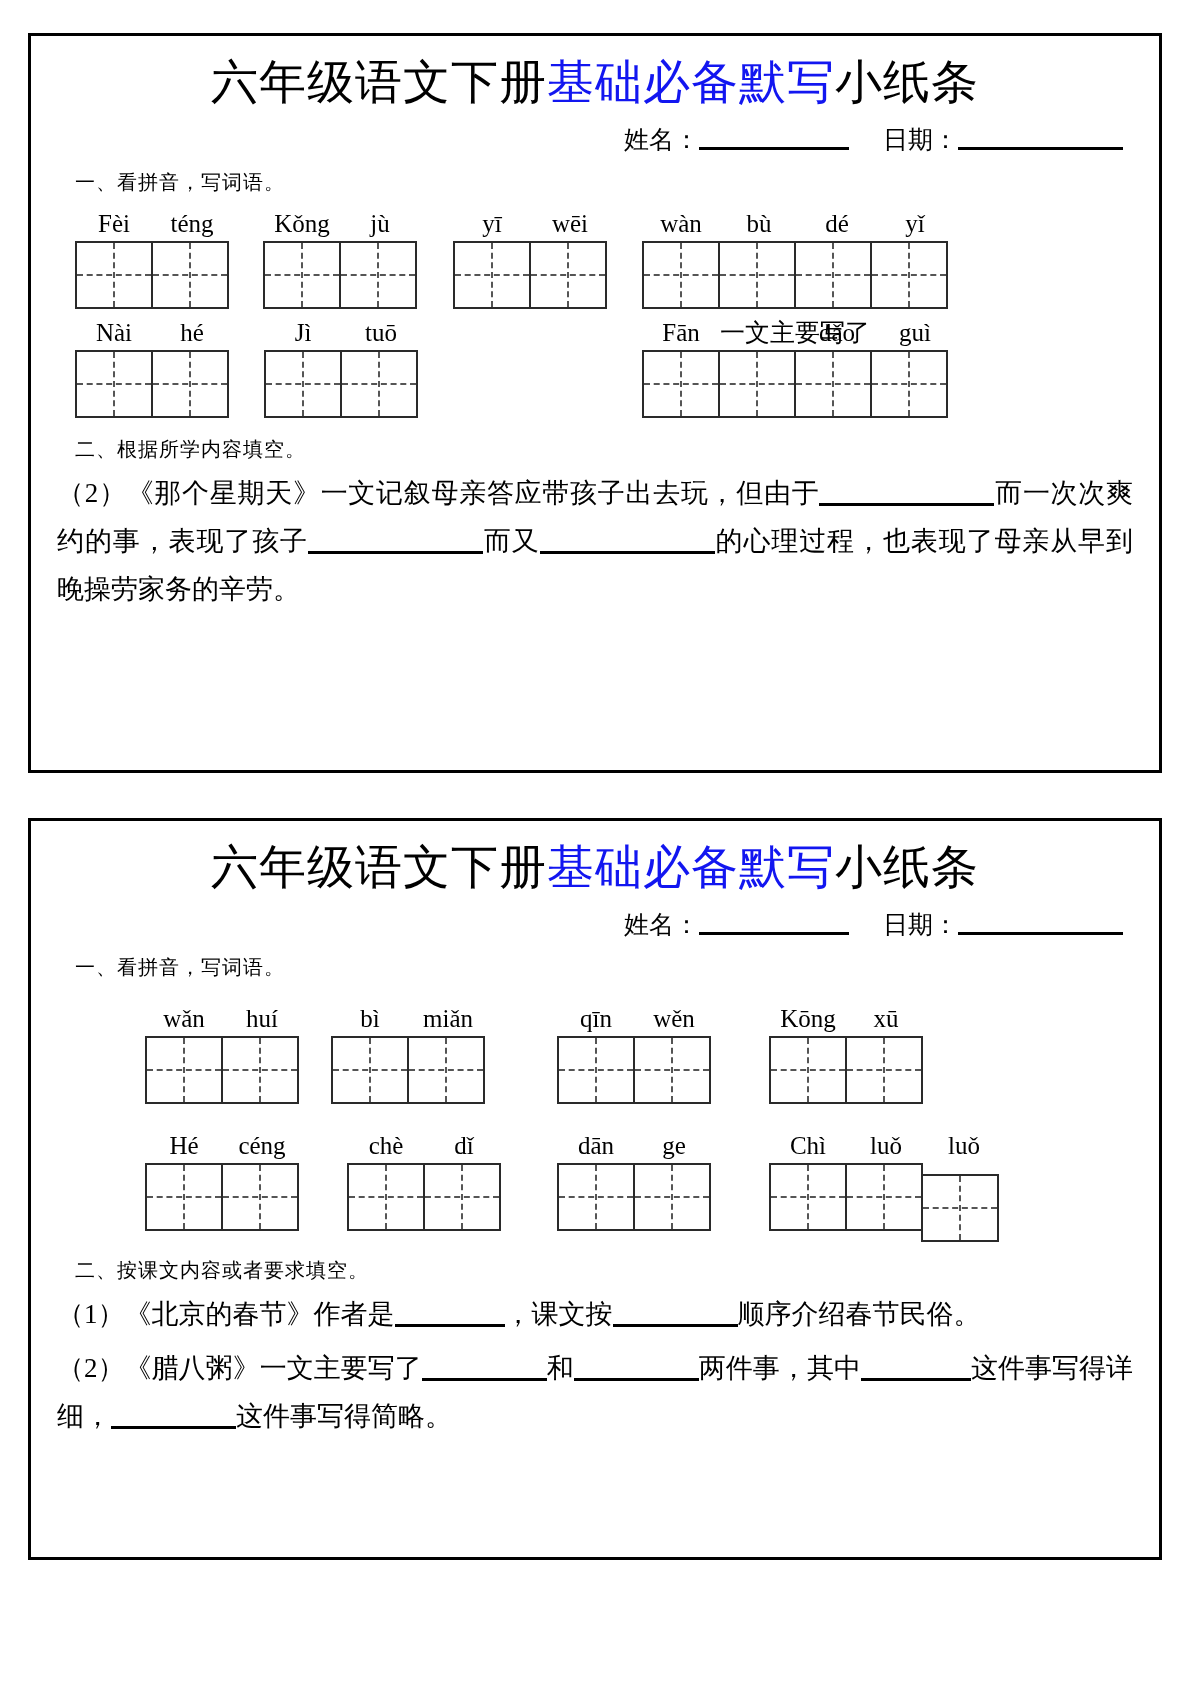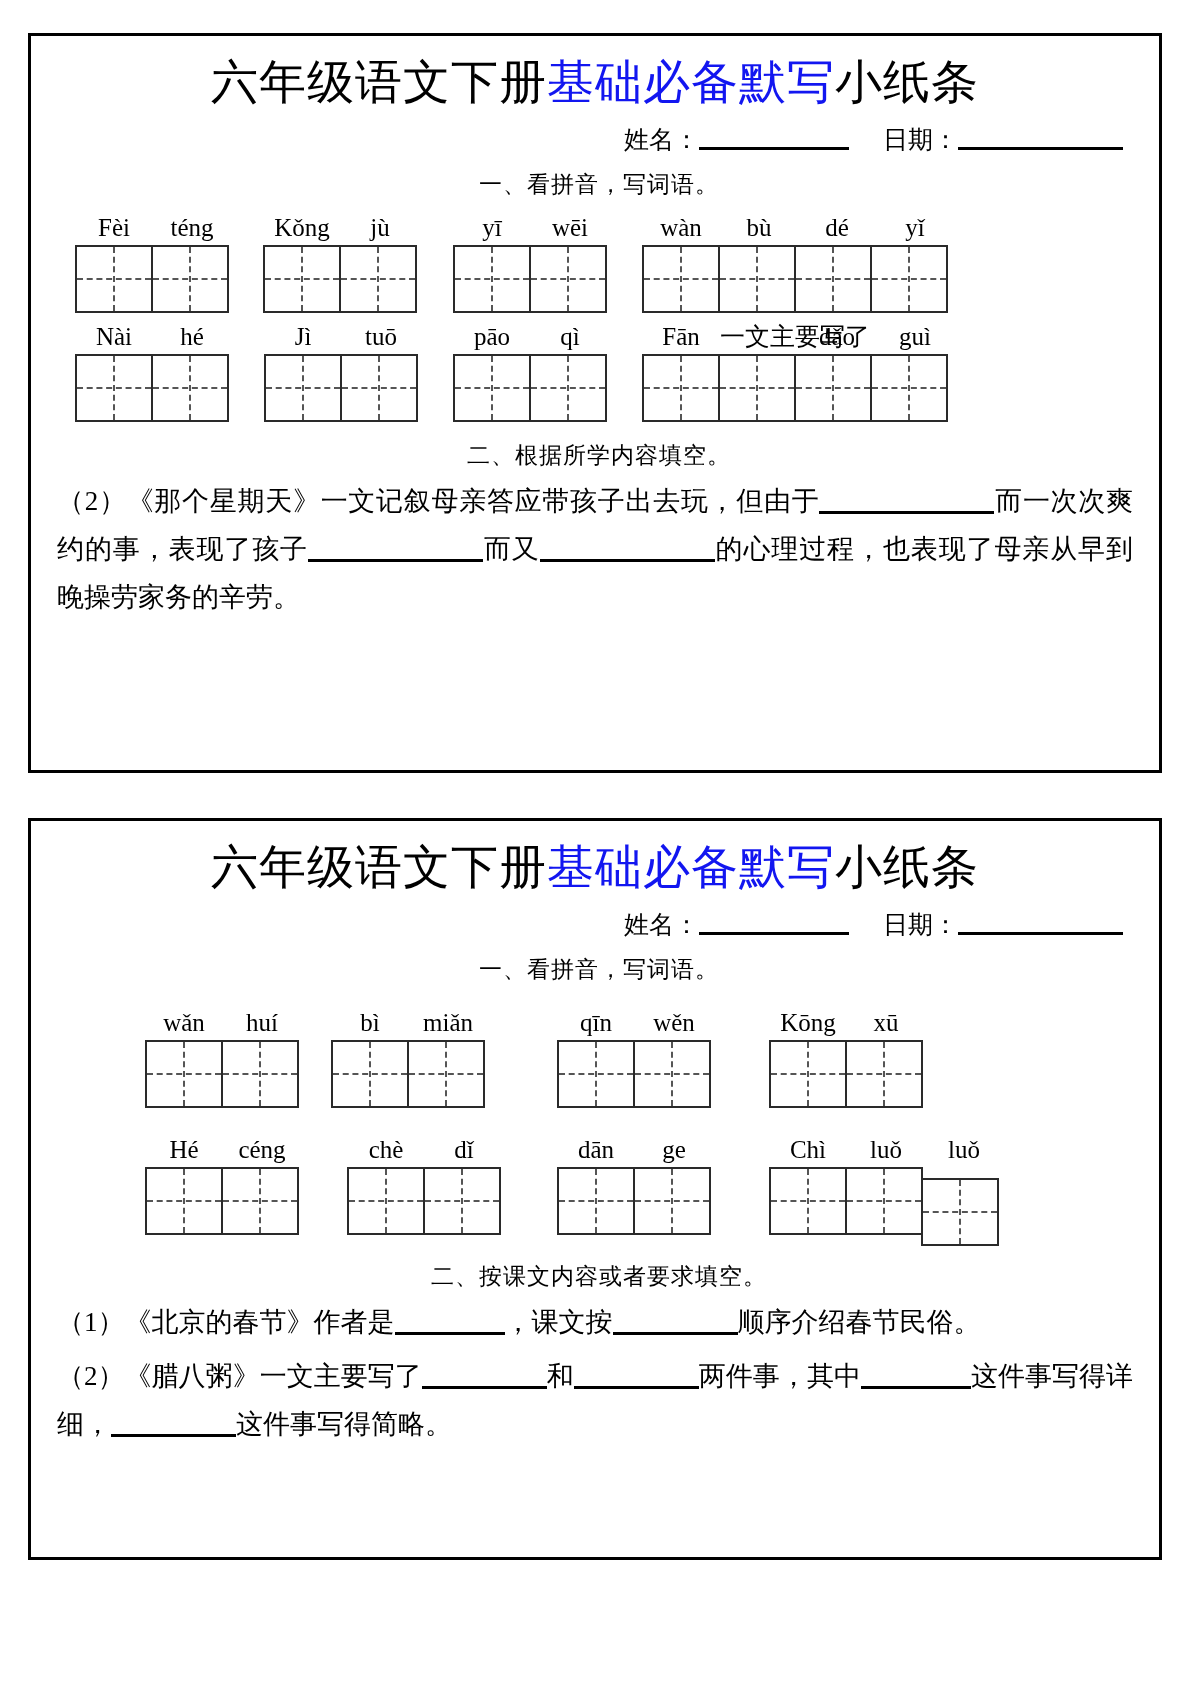--- a/index.html
+++ b/index.html
@@ -60,26 +60,25 @@
     display: inline-block;
     border-bottom: 3px solid #000;
     vertical-align: -2px;
   }
   .bl-name { width: 150px; }
   .bl-date { width: 165px; }
   .gap-md { display:inline-block; width: 34px; }
 
   
   .sec-heading {
-    font-size: 23px;
+    font-size: 20px;
     margin-top: 13px;
-    margin-left: 8px;
+    margin-left: 18px;
     letter-spacing: 1px;
     white-space: nowrap;
-    text-align: center;
   }
 
   
   .py-row {
     position: relative;
     height: 105px;
     margin-top: 4px;
   }
   .wordgroup {
     position: absolute;
@@ -231,30 +230,20 @@
       <div class="wordgroup" style="left:207px;">
         <div class="py-line">
           <div class="py" style="width:78px">Jì</div>
           <div class="py" style="width:78px">tuō</div>
         </div>
         <div class="grid-line">
           <div class="tzg"></div>
           <div class="tzg"></div>
         </div>
       </div>
-      <div class="wordgroup" style="left:396px;">
-        <div class="py-line">
-          <div class="py" style="width:78px">pāo</div>
-          <div class="py" style="width:78px">qì</div>
-        </div>
-        <div class="grid-line">
-          <div class="tzg"></div>
-          <div class="tzg"></div>
-        </div>
-      </div>
       <div class="wordgroup" style="left:585px;">
         <div class="py-line">
           <div class="py" style="width:78px">Fān</div>
           <div class="py" style="width:78px">一文主要写了</div>
           <div class="py" style="width:78px">dǎo</div>
           <div class="py" style="width:78px">guì</div>
         </div>
         <div class="grid-line">
           <div class="tzg"></div>
           <div class="tzg"></div>

